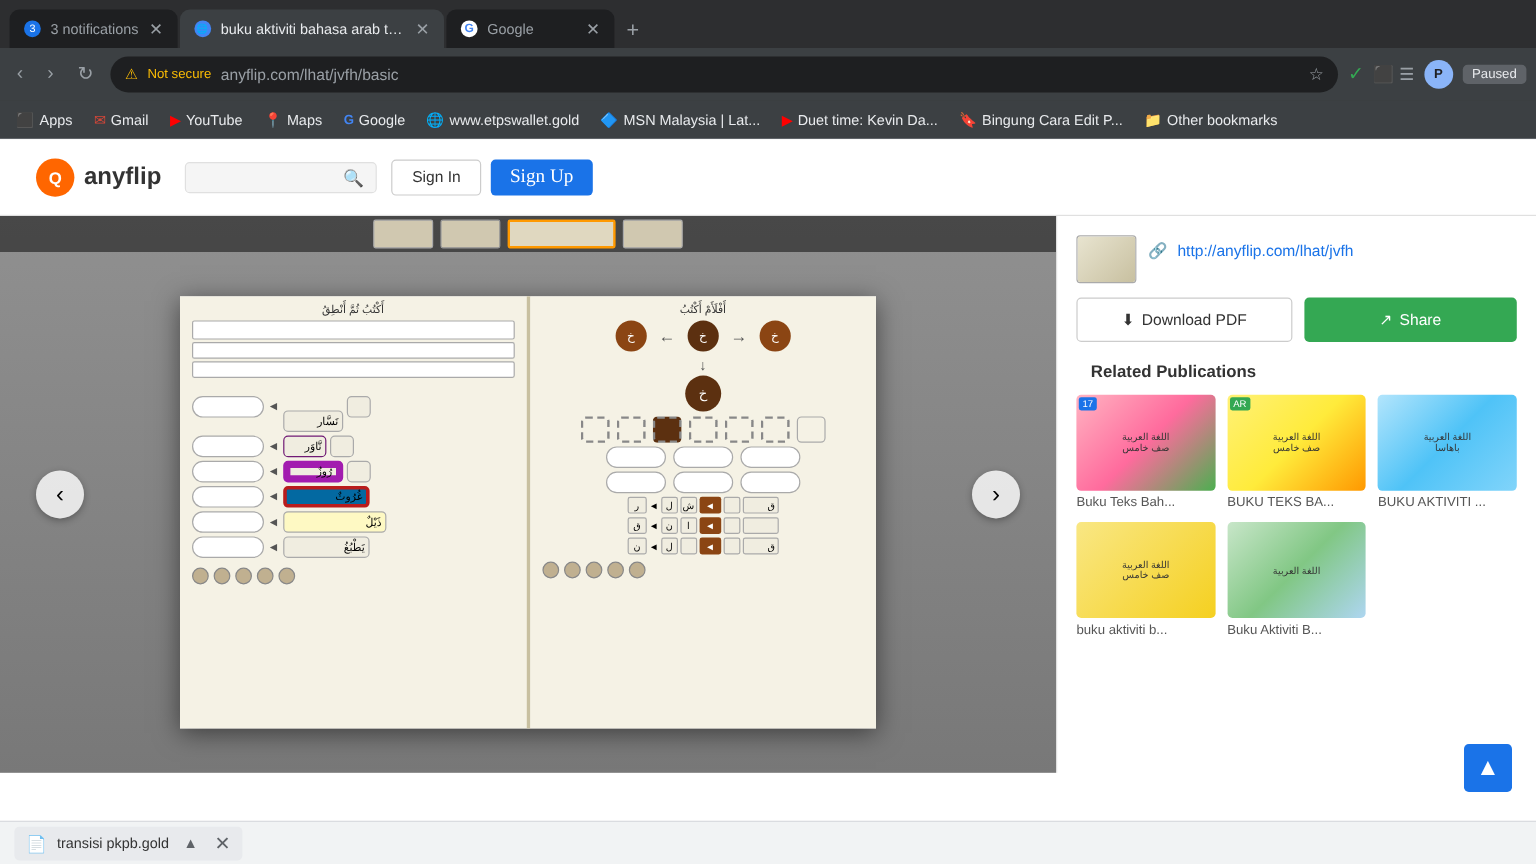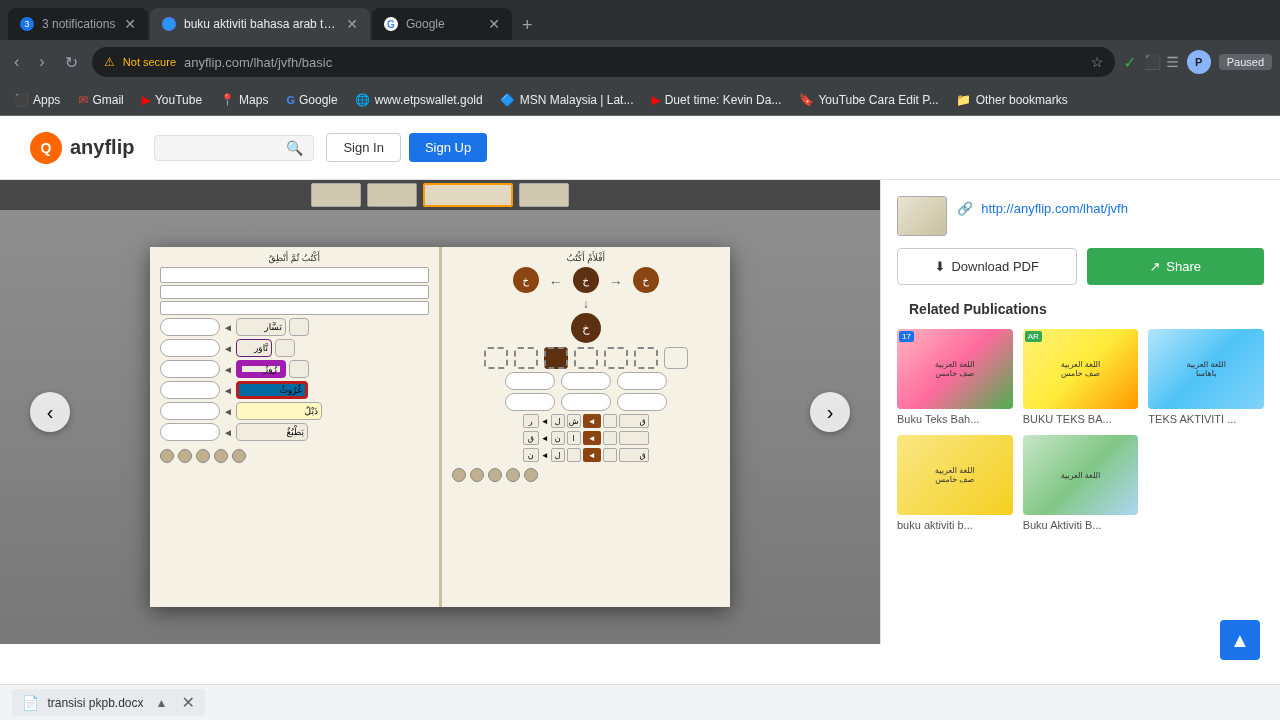--- a/index.html
+++ b/index.html
@@ -42,21 +42,21 @@
     .logo-area { display: flex; align-items: center; gap: 8px; margin-right: 20px; }
     .logo-circle { width: 32px; height: 32px; border-radius: 50%; background: #ff6600; display: flex; align-items: center; justify-content: center; color: white; font-size: 14px; font-weight: bold; }
     .logo-text { font-size: 20px; font-weight: bold; color: #333; }
     .header-nav { display: flex; align-items: center; gap: 24px; flex: 1; }
     .nav-link { color: #333; font-size: 14px; cursor: pointer; text-decoration: none; }
     .nav-link-support { display: flex; align-items: center; gap: 4px; color: #333; font-size: 14px; cursor: pointer; }
     .search-bar { display: flex; align-items: center; background: #f5f5f5; border: 1px solid #e0e0e0; border-radius: 4px; padding: 4px 10px; gap: 6px; width: 160px; }
     .search-input { border: none; background: none; outline: none; font-size: 13px; width: 100%; }
     .auth-buttons { display: flex; gap: 8px; margin-left: 12px; }
     .btn-signin { padding: 6px 16px; border: 1px solid #ccc; border-radius: 4px; background: white; cursor: pointer; font-size: 13px; color: #333; }
-    .btn-signup { padding: 6px 16px; border: none; border-radius: 4px; background: #1a73e8; cursor: pointer; font-size: 13px; color: white; }
+    .btn-signup { padding: 6px 16px; border: none; border-radius: 4px; background: #1a73e8; cursor: pointer; font-size: 16px; color: white; font-family: Liberation Serif, serif; }
 
     
     .category-nav { display: flex; align-items: center; padding: 0 30px; gap: 28px; height: 40px; border-bottom: 1px solid #e0e0e0; background: white; }
     .cat-link { color: #555; font-size: 13px; cursor: pointer; }
 
     
     .main-content { display: flex; height: calc(720px - 116px - 36px - 64px - 40px); }
     .book-viewer { flex: 1; background: #888; display: flex; flex-direction: column; align-items: center; justify-content: center; position: relative; overflow: hidden; }
 
     .prev-btn, .next-btn { position: absolute; top: 50%; transform: translateY(-50%); background: rgba(255,255,255,0.8); border: none; border-radius: 50%; width: 40px; height: 40px; font-size: 20px; cursor: pointer; display: flex; align-items: center; justify-content: center; box-shadow: 0 2px 6px rgba(0,0,0,0.3); }
@@ -163,21 +163,21 @@
     <div class="bookmark-item">
       <span style="color:#00a4ef;">🔷</span>
       <span>MSN Malaysia | Lat...</span>
     </div>
     <div class="bookmark-item">
       <span style="color:#ff0000;">▶</span>
       <span>Duet time: Kevin Da...</span>
     </div>
     <div class="bookmark-item">
       <span>🔖</span>
-      <span>YouTube Cara Edit P...</span>
+      <span>Bingung Cara Edit P...</span>
     </div>
     <div class="bookmark-item">
       <span>📁</span>
       <span>Other bookmarks</span>
     </div>
   </div>
 </div>
 
 <div class="page">
 
@@ -218,21 +218,21 @@
             </div>
 
             <div style="border:1px solid #aaa;height:16px;margin:2px 4px;background:#fff;border-radius:2px;"></div>
 
             <div style="border:1px solid #aaa;height:14px;margin:2px 4px;background:#fff;border-radius:2px;"></div>
             <div style="border:1px solid #aaa;height:14px;margin:2px 4px;background:#fff;border-radius:2px;"></div>
 
             <div style="display:flex;align-items:center;gap:3px;margin:3px 4px;">
               <div style="width:60px;height:18px;border:1px solid #aaa;background:#fff;border-radius:10px;"></div>
               <span style="color:#555;font-size:10px;">◄</span>
-              <div style="width:50px;height:18px;border:1px solid #aaa;background:#f0ede0;border-radius:4px;display:flex;align-items:center;justify-content:flex-end;padding-right:3px;font-size:9px;">نَسَّار</div>
+              <div style="width:50px;height:18px;border:1px solid #aaa;background:#f0ede0;border-radius:4px;display:flex;align-items:center;justify-content:flex-end;padding-right:3px;font-size:9px;margin-top:24px;">نَسَّار</div>
               <div style="width:20px;height:18px;border:1px solid #aaa;background:#f0ede0;border-radius:4px;"></div>
             </div>
             <div style="display:flex;align-items:center;gap:3px;margin:3px 4px;">
               <div style="width:60px;height:18px;border:1px solid #aaa;background:#fff;border-radius:10px;"></div>
               <span style="color:#555;font-size:10px;">◄</span>
               <div style="width:36px;height:18px;border:1px solid #701a75;background:#f0ede0;border-radius:4px;display:flex;align-items:center;justify-content:flex-end;padding-right:3px;font-size:9px;">نَّاوَر</div>
               <div style="width:20px;height:18px;border:1px solid #aaa;background:#f0ede0;border-radius:4px;"></div>
             </div>
             <div style="display:flex;align-items:center;gap:3px;margin:3px 4px;">
               <div style="width:60px;height:18px;border:1px solid #aaa;background:#fff;border-radius:10px;"></div>
@@ -394,21 +394,21 @@
               <span class="related-badge" style="background:#34a853;">AR</span>
             </div>
             <div class="related-label">BUKU TEKS BA...</div>
           </div>
           <div class="related-item">
             <div class="related-thumb-wrapper">
               <div class="related-thumb related-thumb-3">
                 <div style="font-size:8px;color:#333;text-align:center;padding:4px;">اللغة العربية<br>باهاسا</div>
               </div>
             </div>
-            <div class="related-label">TEKS AKTIVITI ...</div>
+            <div class="related-label">BUKU AKTIVITI ...</div>
           </div>
 
           <div class="related-item">
             <div class="related-thumb-wrapper">
               <div class="related-thumb related-thumb-4">
                 <div style="font-size:8px;color:#333;text-align:center;padding:4px;">اللغة العربية<br>صف خامس</div>
               </div>
             </div>
             <div class="related-label">buku aktiviti b...</div>
           </div>
@@ -426,17 +426,17 @@
   </div>
 </div>
 
 <div style="position:fixed;right:16px;bottom:46px;z-index:100;">
   <button class="scroll-up-btn">▲</button>
 </div>
 
 <div class="bottom-bar">
   <div class="download-item">
     <span class="download-icon">📄</span>
-    <span>transisi pkpb.docx</span>
+    <span>transisi pkpb.gold</span>
     <span class="download-chevron">▲</span>
     <span class="close-download">✕</span>
   </div>
 </div>
 
 </body></html>

